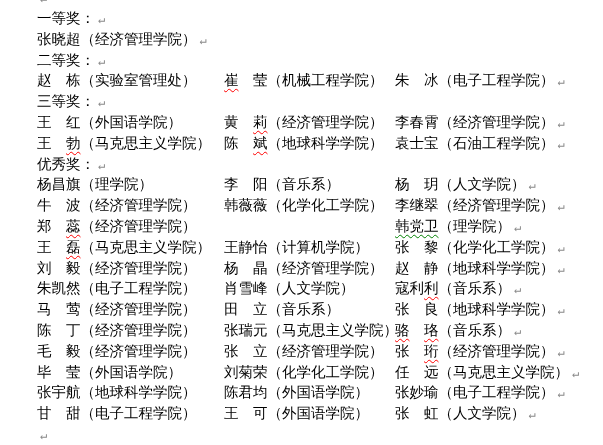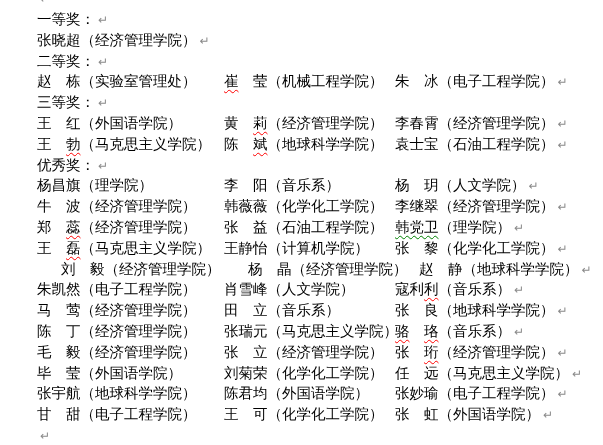--- a/index.html
+++ b/index.html
@@ -7,20 +7,21 @@
     width: 603px; height: 445px;
     background: #ffffff;
     overflow: hidden;
     font-family: "Liberation Sans", sans-serif;
   }
   #doc-page {
     position: relative;
     width: 485px; height: 445px;
     background: #ffffff;
     color: #000000;
+    font-family: Liberation Mono, monospace;
   }
   .line {
     position: absolute;
     left: 0; right: 0;
     height: 21px;
     line-height: 21px;
     font-size: 14.5px;
     white-space: nowrap;
   }
   .cell {
@@ -87,29 +88,28 @@
       <span class="cell c2"><span>李　阳（音乐系）</span></span>
       <span class="cell c3"><span>杨　玥（人文学院）</span><span class="pilcrow">↵</span></span>
     </div>
     <div class="line" style="top: 196.2px;">
       <span class="cell c1"><span>牛　波（经济管理学院）</span></span>
       <span class="cell c2"><span>韩薇薇（化学化工学院）</span></span>
       <span class="cell c3"><span>李继翠（经济管理学院）</span><span class="pilcrow">↵</span></span>
     </div>
     <div class="line" style="top: 217px;">
       <span class="cell c1"><span>郑　</span><span class="u-red">蕊</span><span>（经济管理学院）</span></span>
-      <span class="cell c2"><span>张　益（石油工程学院）</span></span>
       <span class="cell c3"><span class="u-green">韩党卫</span><span>（理学院）</span><span class="pilcrow">↵</span></span>
     </div>
     <div class="line" style="top: 237.8px;">
       <span class="cell c1"><span>王　</span><span class="u-red">磊</span><span>（马克思主义学院）</span></span>
       <span class="cell c3"><span>张　黎（化学化工学院）</span><span class="pilcrow">↵</span></span>
       <span class="cell c2"><span>王静怡（计算机学院）</span></span>
     </div>
-    <div class="line" style="top: 258.6px; margin-left: 24px;">
+    <div class="line" style="top: 258.6px;">
       <span class="cell c1"><span>刘　毅（经济管理学院）</span></span>
       <span class="cell c2"><span>杨　晶（经济管理学院）</span></span>
       <span class="cell c3"><span>赵　静（地球科学学院）</span><span class="pilcrow">↵</span></span>
     </div>
     <div class="line" style="top: 279.4px;">
       <span class="cell c1"><span>朱凯然（电子工程学院）</span></span>
       <span class="cell c3"><span>寇利</span><span class="u-red">利</span><span>（音乐系）</span><span class="pilcrow">↵</span></span>
       <span class="cell c2"><span>肖雪峰（人文学院）</span></span>
     </div>
     <div class="line" style="top: 300.2px;">
@@ -132,19 +132,19 @@
       <span class="cell c2"><span>刘菊荣（化学化工学院）</span></span>
       <span class="cell c3"><span>任　远（马克思主义学院）</span><span class="pilcrow">↵</span></span>
     </div>
     <div class="line" style="top: 383.4px;">
       <span class="cell c1"><span>张宇航（地球科学学院）</span></span>
       <span class="cell c2"><span>陈君均（外国语学院）</span></span>
       <span class="cell c3"><span>张妙瑜（电子工程学院）</span><span class="pilcrow">↵</span></span>
     </div>
     <div class="line" style="top: 404.2px;">
       <span class="cell c1"><span>甘　甜（电子工程学院）</span></span>
-      <span class="cell c2"><span>王　可（化学化工学院）</span></span>
-      <span class="cell c3"><span>张　虹（外国语学院）</span><span class="pilcrow">↵</span></span>
+      <span class="cell c2"><span>王　可（外国语学院）</span></span>
+      <span class="cell c3"><span>张　虹（人文学院）</span><span class="pilcrow">↵</span></span>
     </div>
     <div class="line" style="top: 425px;">
       <span class="cell c1"><span class="pilcrow">↵</span></span>
     </div>
   </div>
 
 </body></html>

